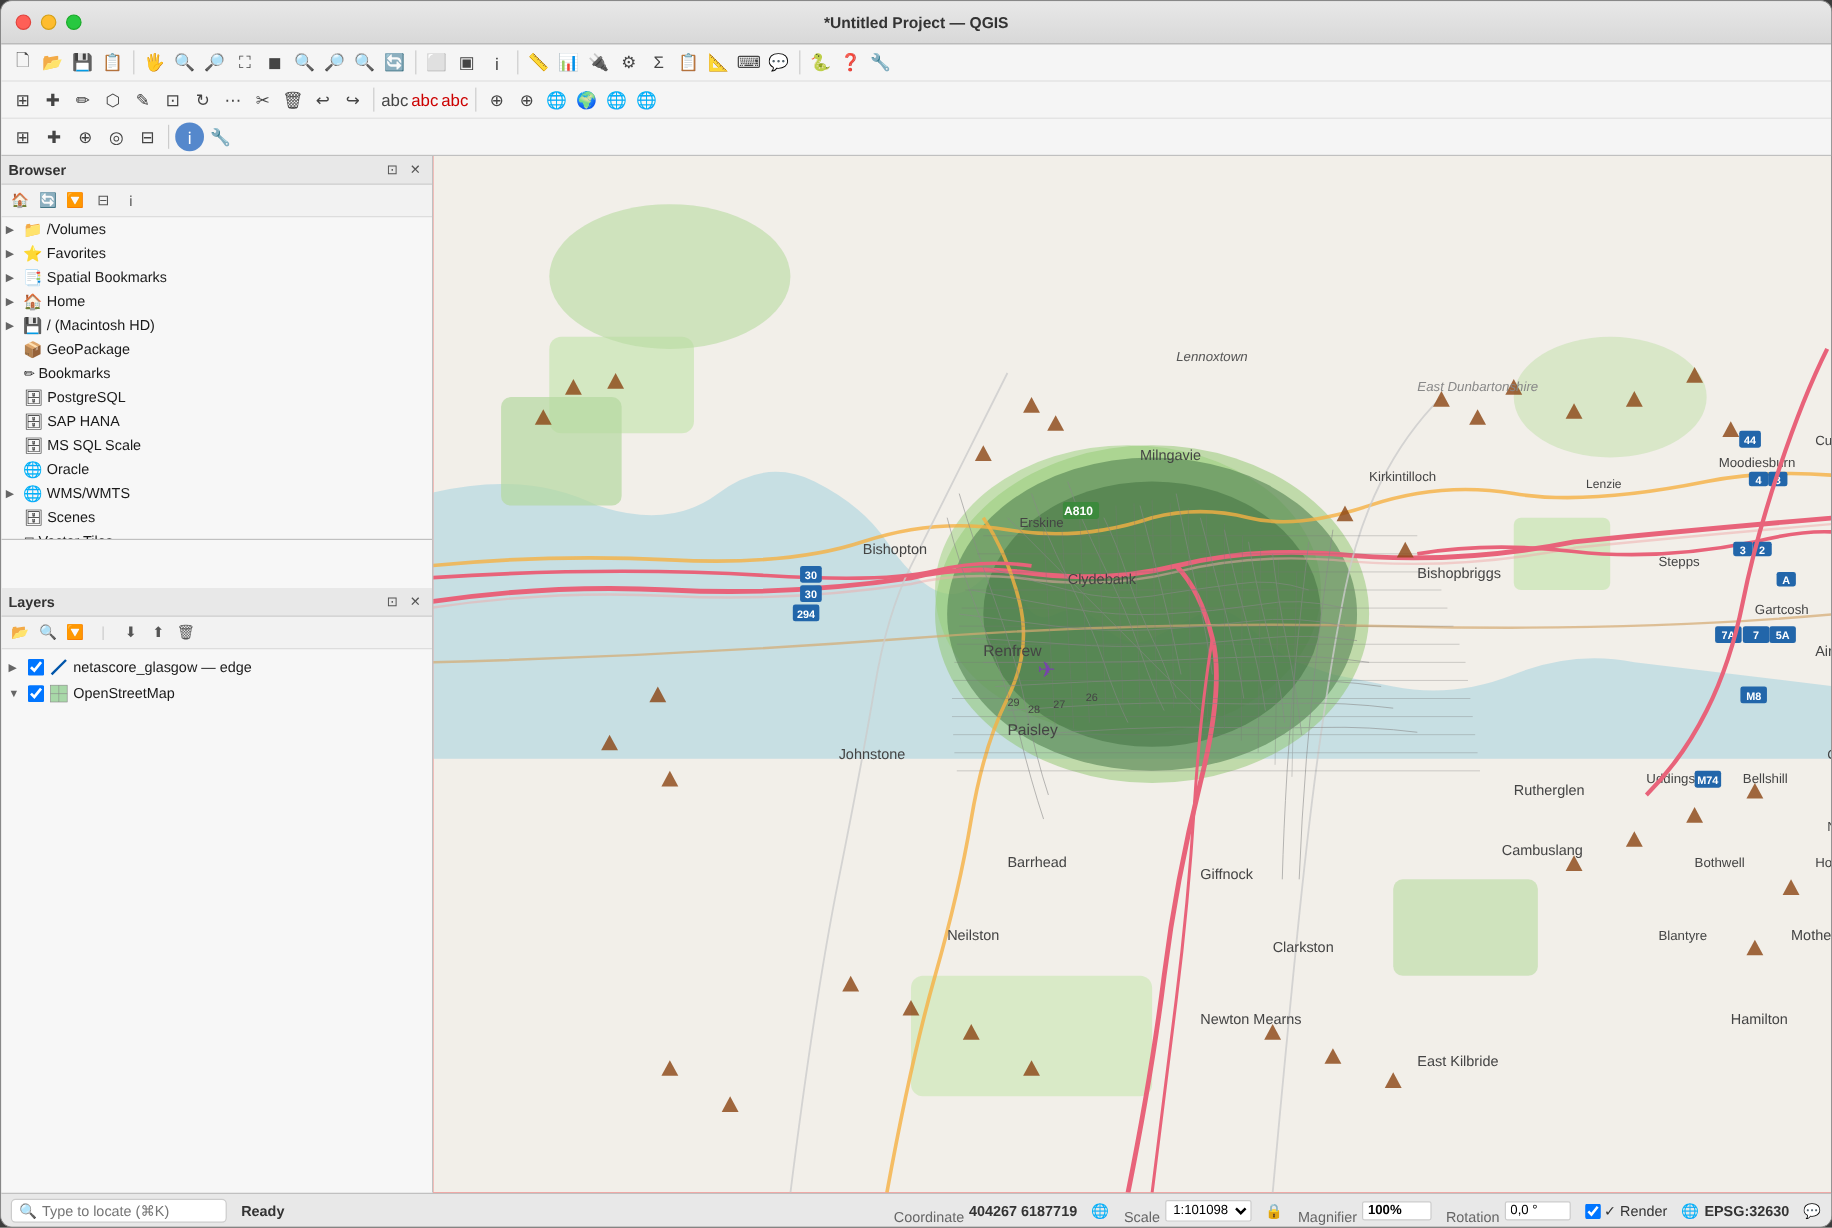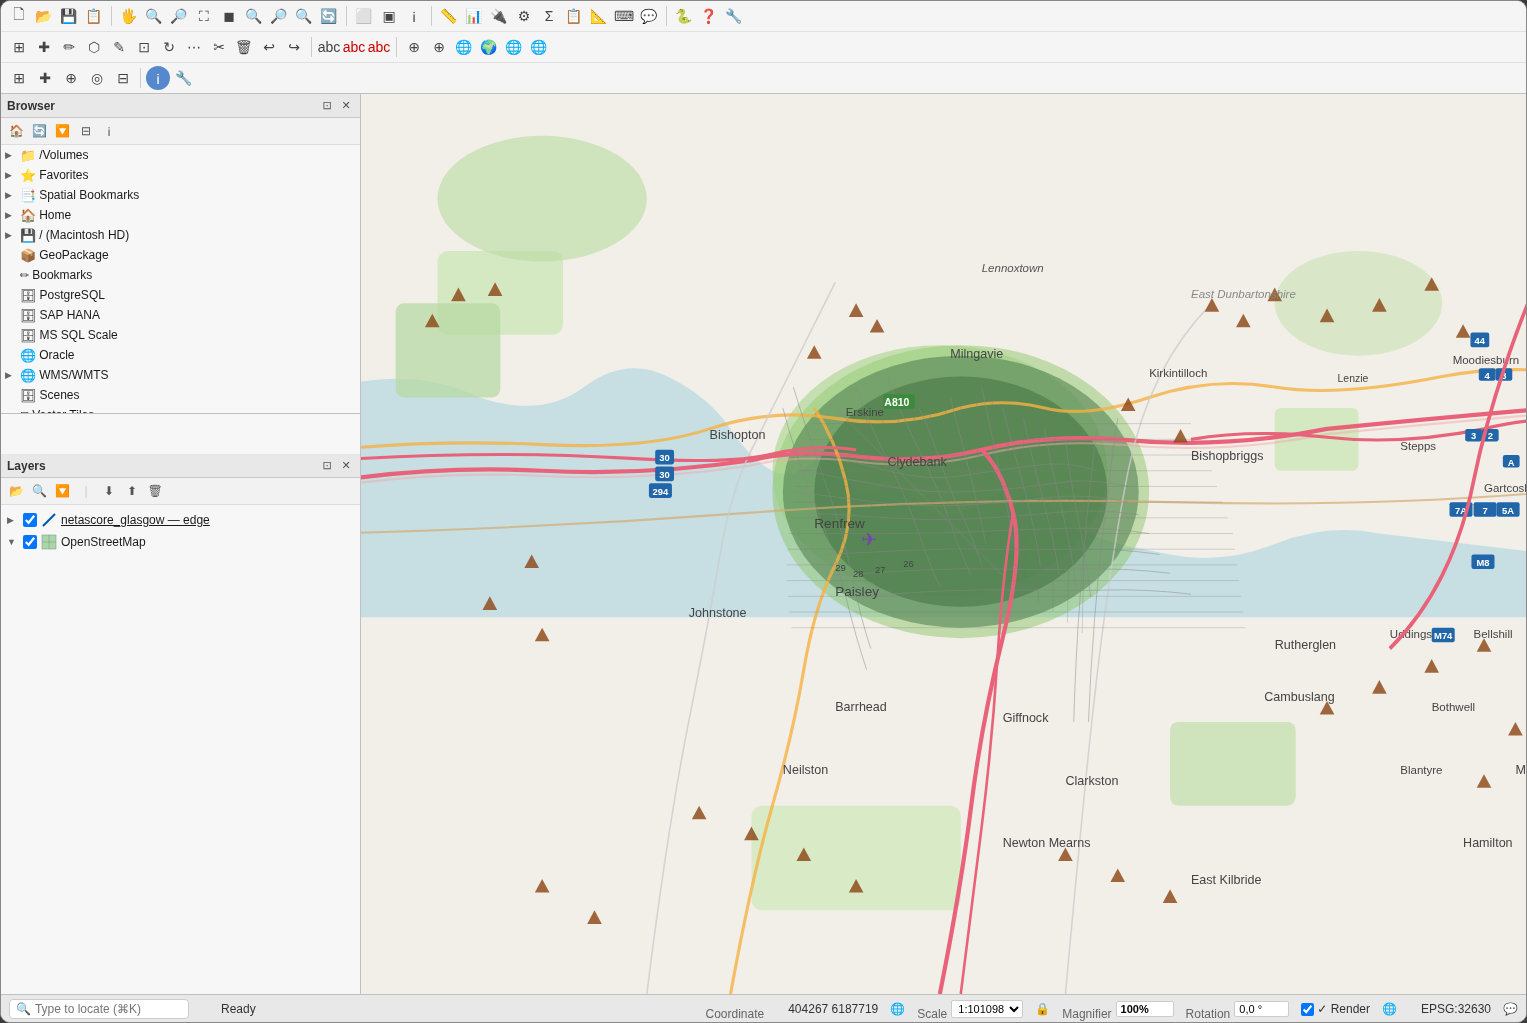--- a/index.html
+++ b/index.html
@@ -143,21 +143,21 @@
       display: flex;
       align-items: center;
       padding: 3px 6px;
       gap: 4px;
       font-size: 12px;
       cursor: pointer;
     }
     .layer-checkbox { width: 14px; height: 14px; flex-shrink: 0; }
     .layer-icon { width: 16px; height: 16px; flex-shrink: 0; display: flex; align-items: center; justify-content: center; }
     .layer-label { font-size: 12px; color: #1a1a1a; }
-    .layer-label.underline { text-decoration: underline; }
+    .layer-label.underline { }
     .layer-expand { width: 12px; font-size: 9px; color: #666; }
 
     
     .statusbar {
       height: 28px;
       background: #e8e8e8;
       border-top: 1px solid #c0c0c0;
       display: flex;
       align-items: center;
       padding: 0 8px;
@@ -171,21 +171,21 @@
       align-items: center;
       gap: 4px;
       background: white;
       border: 1px solid #ccc;
       border-radius: 4px;
       padding: 2px 6px;
       width: 180px;
     }
     .status-field { display: flex; align-items: center; gap: 4px; }
     .status-label { color: #666; margin-top: 10px; }
-    .status-value { font-weight: 400; margin-left: 20px; }
+    .status-value { font-weight: 700; }
     .status-sep { color: #ccc; }
     .status-input {
       border: 1px solid #ccc;
       background: white;
       border-radius: 2px;
       padding: 1px 4px;
       font-size: 11px;
       width: 80px;
     }
     .status-dropdown { border: 1px solid #ccc; background: white; border-radius: 2px; padding: 1px 2px; font-size: 11px; }
@@ -203,20 +203,28 @@
     .map-svg {
       width: 100%;
       height: 100%;
     }
   </style>
 </head>
 <body>
 
 <div class="window">
 
+  <div class="titlebar">
+    <div class="traffic-lights">
+      <div class="traffic-light tl-close"></div>
+      <div class="traffic-light tl-minimize"></div>
+      <div class="traffic-light tl-maximize"></div>
+    </div>
+    <div class="titlebar-title">*Untitled Project — QGIS</div>
+  </div>
 
   <div class="toolbars">
 
     <div class="toolbar-row">
       <div class="tb-group">
         <button class="tb-btn">🗋</button>
         <button class="tb-btn">📂</button>
         <button class="tb-btn">💾</button>
         <button class="tb-btn">📋</button>
       </div>

